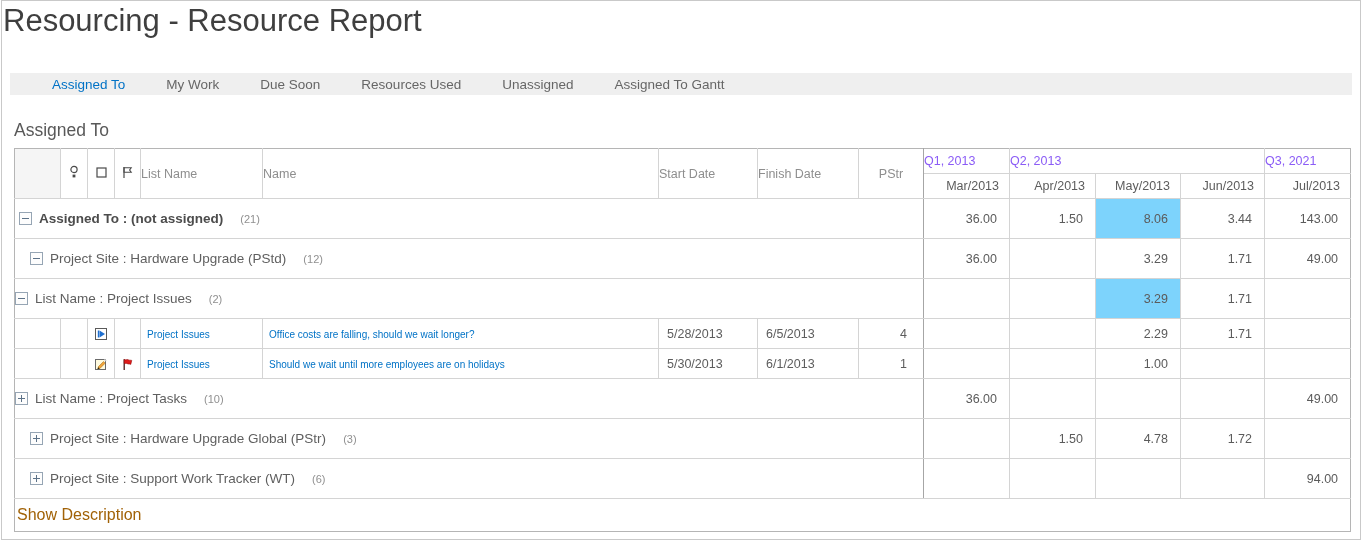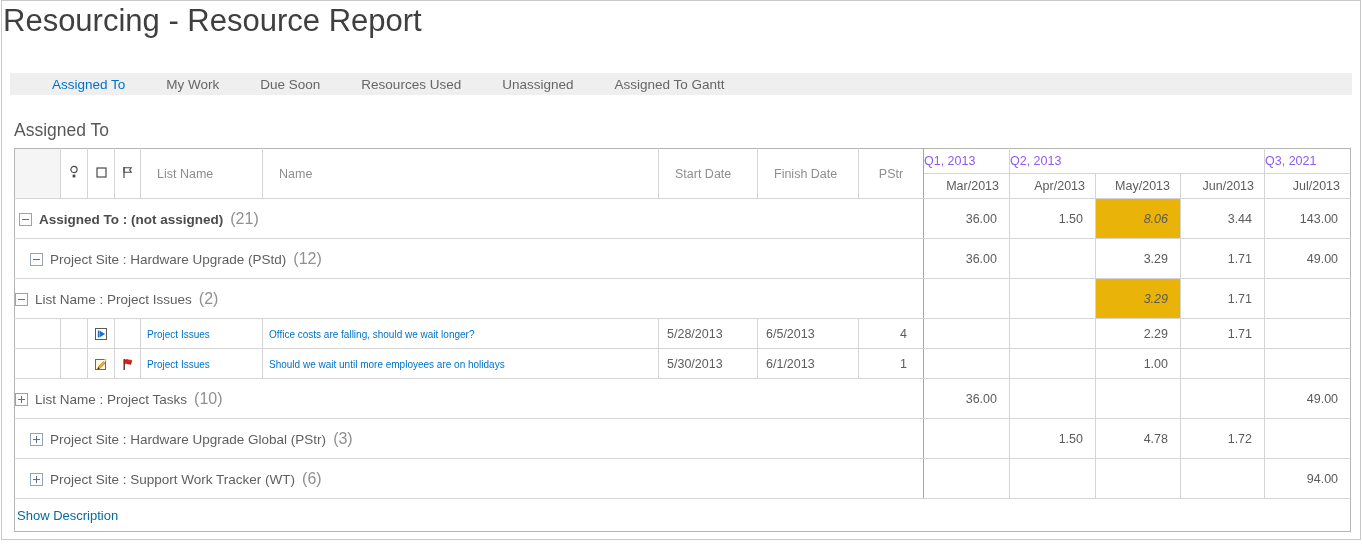--- a/index.html
+++ b/index.html
@@ -30,58 +30,58 @@
   table.grid {
     position:absolute; top:148px; left:14px; width:1336px;
     border-collapse:collapse; table-layout:fixed;
     font-size:12.5px; color:#5d5d5d;
   }
   .grid th, .grid td { border:1px solid #d4d4d4; background:#fff; padding:0; vertical-align:middle; }
   .grid thead tr:first-child th { border-top-color:#b5b5b5; }
   .grid th:first-child, .grid td:first-child { border-left-color:#b5b5b5; }
   .grid th:last-child, .grid td:last-child { border-right-color:#b5b5b5; }
   .grid thead tr { height:25px; }
-  .grid th { font-weight:400; color:#8e8e8e; text-align:left; padding-left:16px; }
+  .grid th { font-weight:400; color:#8e8e8e; text-align:left; padding-left:0; }
   th.c-sel { background:#f5f5f5; }
   th.c-ico { text-align:center; padding:0; }
   th.c-q  { text-align:left; color:#8b5cf6; padding:0; }
   th.c-m  { text-align:right; color:#5c5c5c; padding:0 10px 0 0; }
   th.c-work { text-align:center; padding:0; }
   .sep  { border-left-color:#a6a6a6 !important; }
   .presep { border-right-color:#a6a6a6 !important; }
   tr.group-row { height:40px; }
   tr.task-row  { height:30px; }
   td.g-cell { text-align:left; font-size:13.5px; color:#5f5f5f; white-space:nowrap; overflow:hidden; }
   td.g-cell.lvl0 { padding-left:4px; }
   td.g-cell.lvl1 { padding-left:15px; }
   td.g-cell.lvl2 { }
   .g-bold .g-label { font-weight:bold; color:#4c4c4c; }
-  .g-count { color:#909090; margin-left:7px; font-size:16px; }
+  .g-count { color:#909090; margin-left:17px; font-size:11px; }
   .exp {
     display:inline-block; width:13px; height:13px; position:relative;
     border:1px solid #96a5b4; background:#fdfdfd; margin-right:7px;
     vertical-align:-2px; cursor:pointer;
   }
   .exp::before {
     content:""; position:absolute; left:2px; top:5px; width:7px; height:1px; background:#5d7288;
   }
   .exp.plus::after {
     content:""; position:absolute; left:5px; top:2px; width:1px; height:7px; background:#5d7288;
   }
   td.cell-ico { text-align:center; padding:0; }
   td.cell-ico svg { vertical-align:middle; }
   a.cell-link { color:#0072c6; text-decoration:none; font-size:10px; }
   td.list-cell, td.title-cell { padding-left:6px; white-space:nowrap; overflow:hidden; }
   td.date-cell { padding-left:8px; color:#5d5d5d; }
   td.work-cell { text-align:right; padding-right:16px; }
   td.num { text-align:right; padding-right:12px; color:#5b5b5b; }
-  td.hl { background:#eab308;font-style:italic; }
+  td.hl { background:#7dd3fc; }
   tr.footer-row { height:33px; }
   tr.footer-row td { padding-left:2px; border-bottom-color:#b5b5b5; }
-  tr.footer-row a { color:#0369a1; text-decoration:none; font-size:13px;margin-top:44px; }
+  tr.footer-row a { color:#a16207; text-decoration:none; font-size:16px;margin-top:44px; }
 </style>
 </head>
 <body>
 
 <div class="frame"></div>
 
 <h1 class="page-title">Resourcing - Resource Report</h1>
 
 <div class="tab-bar">
     <span class="tab active">Assigned To</span>

